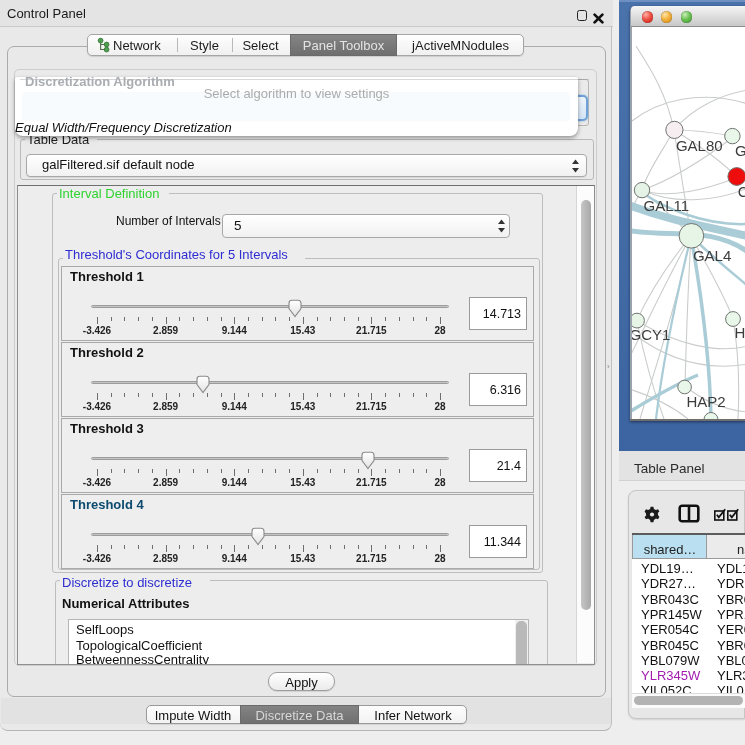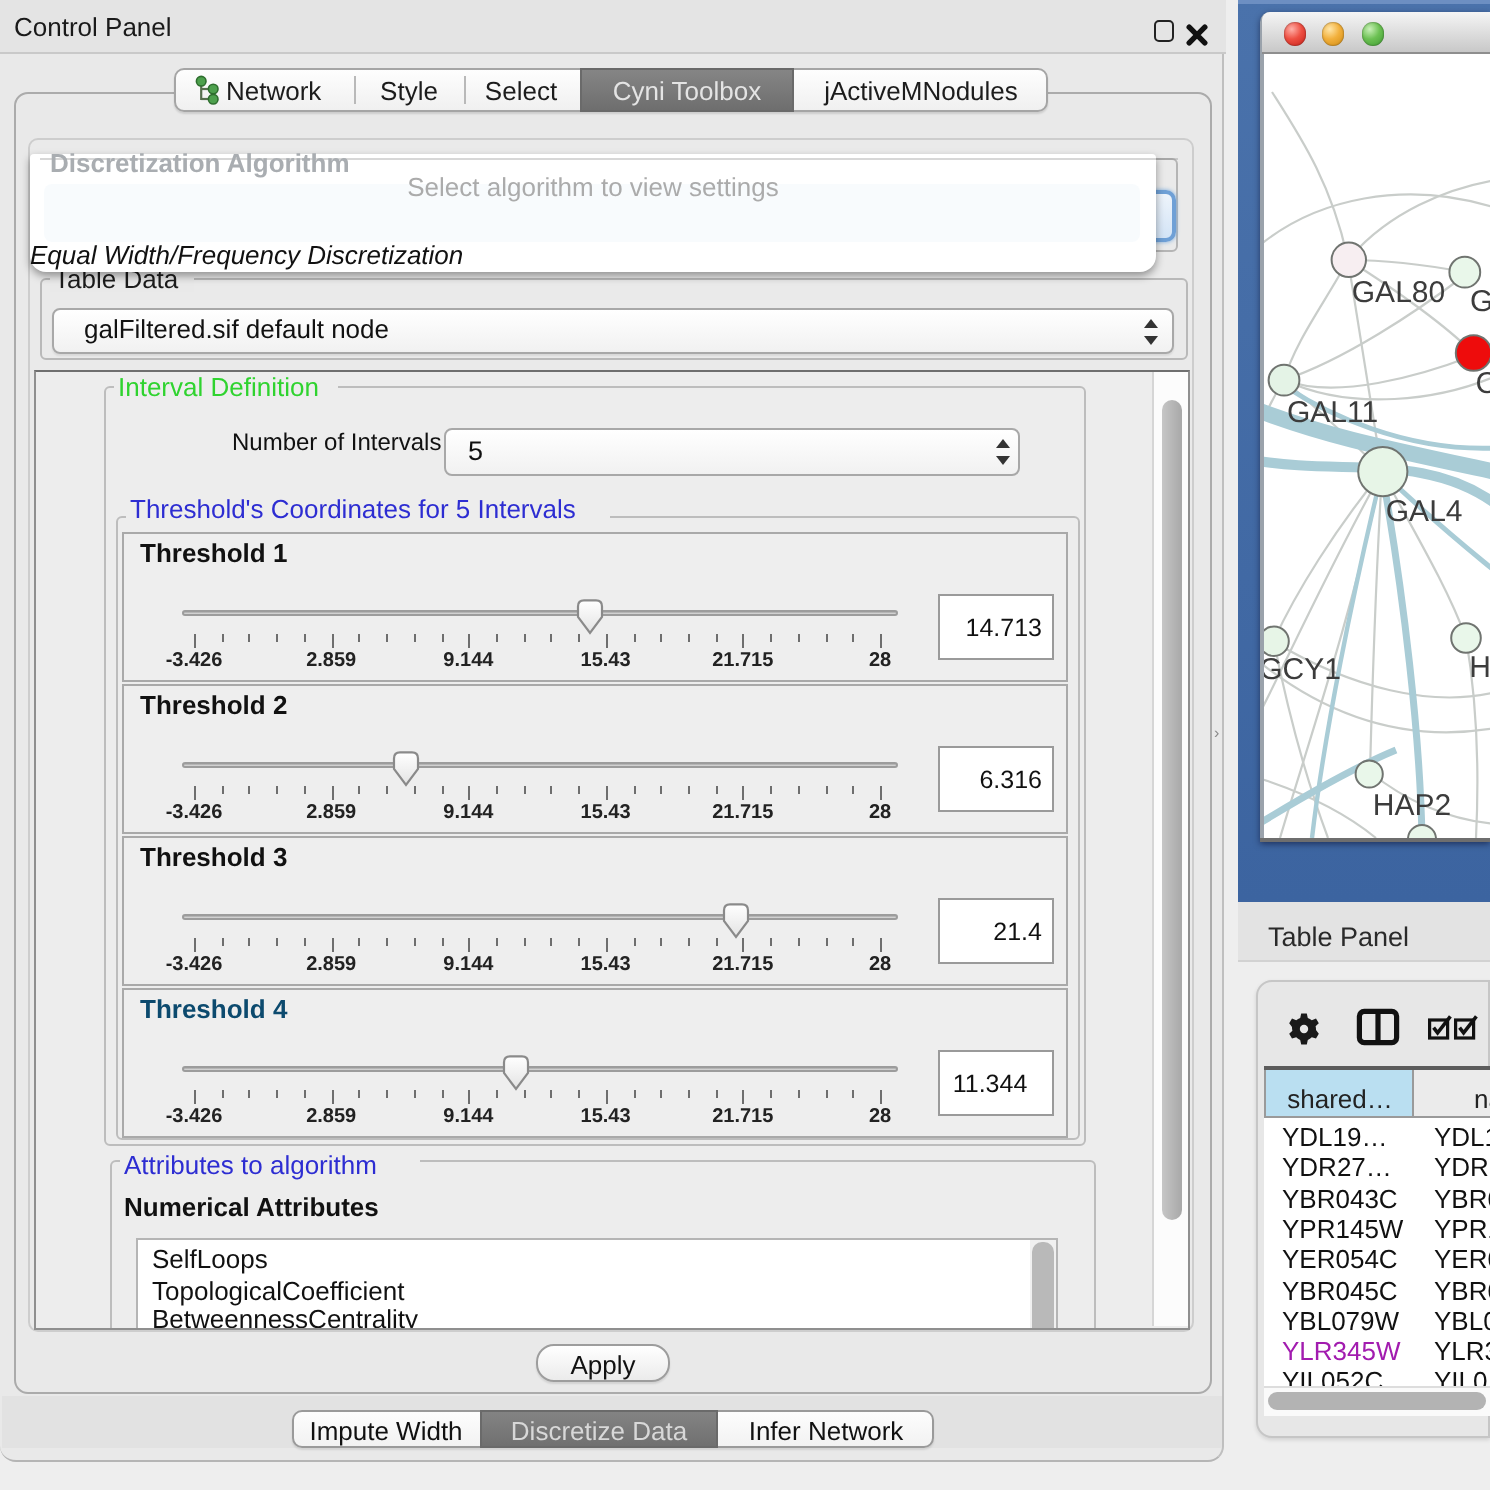--- a/index.html
+++ b/index.html
@@ -133,21 +133,21 @@
           <line x1="3.6" y1="7.5" x2="9.4" y2="7.5"></line>
           <line x1="3.6" y1="12.5" x2="9.4" y2="12.5"></line>
         </g>
 <circle cx="3.6" cy="3.6" r="2.4" fill="#4da04d" stroke="#2e6e2e" stroke-width="0.8"></circle>
 <circle cx="9.6" cy="7.5" r="2.4" fill="#4da04d" stroke="#2e6e2e" stroke-width="0.8"></circle>
 <circle cx="9.6" cy="12.6" r="2.4" fill="#4da04d" stroke="#2e6e2e" stroke-width="0.8"></circle>
       </svg></div>
 <div class="abs" style="left:113px;top:38px;width:60px;height:15px;font-size:13px;color:#1c1c1c;">Network</div>
 <div class="abs" style="left:177px;top:38px;width:55px;height:15px;font-size:13px;color:#1c1c1c;text-align:center;">Style</div>
 <div class="abs" style="left:231px;top:38px;width:59px;height:15px;font-size:13px;color:#1c1c1c;text-align:center;">Select</div>
-<div class="abs" style="left:290px;top:38px;width:107px;height:15px;font-size:13px;color:#e4e4e4;text-align:center;">Cyni Toolbox</div>
+<div class="abs" style="left:290px;top:38px;width:107px;height:15px;font-size:13px;color:#e4e4e4;text-align:center;">Panel Toolbox</div>
 <div class="abs" style="left:397px;top:38px;width:127px;height:15px;font-size:13px;color:#1c1c1c;text-align:center;">jActiveMNodules</div>
 <div class="abs" style="left:20px;top:79px;width:569px;height:47px;border:1px solid #b5b5b5;border-radius:3px;"></div>
 <div class="abs" style="left:572px;top:95px;width:16px;height:26px;border-radius:5px;border:2px solid #6fa0d6;background:linear-gradient(#eef4fb,#d3e4f6);box-shadow:0 0 2px #7aabdd;"></div>
 <div class="abs" style="left:20px;top:139px;width:574px;height:41px;border:1px solid #b9b9b9;border-radius:3px;"></div>
 <div class="abs" style="left:25px;top:132px;width:72px;height:14px;background:#e9e9e9;font-size:13px;color:#1c1c1c;padding-left:2px;">Table Data</div>
 <div class="abs" style="left:26px;top:154px;width:561px;height:23px;border:1px solid #a8a8a8;border-radius:4px;background:linear-gradient(#ffffff,#f1f1f1);box-shadow:0 1px 1px rgba(0,0,0,0.08);"></div>
 <div class="abs" style="left:42px;top:157px;width:300px;height:16px;font-size:13px;color:#111;">galFiltered.sif default node</div>
 <div class="abs" style="left:571px;top:159px;width:9px;height:14px;"><svg width="9" height="14" viewBox="0 0 9 14">
         <path d="M4.5,0.5 L8,5 L1,5 Z" fill="#333"></path>
         <path d="M4.5,13.5 L8,9 L1,9 Z" fill="#333"></path>
@@ -341,23 +341,23 @@
 <div class="abs" style="left:233.2px;top:342px;width:16px;height:19px;"><svg width="16" height="19" viewBox="0 0 16 19">
 <path d="M2,4.2 Q2,1.2 5,1.2 L11,1.2 Q14,1.2 14,4.2 L14,9.5 L8,17.5 L2,9.5 Z" fill="url(#tg)" stroke="#8a8a8a" stroke-width="1.1"></path>
 <defs>
               <linearGradient id="tg" x1="0" y1="0" x2="0" y2="1">
 <stop offset="0" stop-color="#ffffff"></stop>
                 <stop offset="1" stop-color="#e3e3e3"></stop>
               </linearGradient>
             </defs>
           </svg></div>
 <div class="abs" style="left:452px;top:340px;width:58px;height:33px;background:#fff;border:1px solid #9a9a9a;"></div>
-<div class="abs" style="left:452px;top:350px;width:52px;height:16px;font-size:12.5px;color:#111;text-align:center;">11.344</div>
+<div class="abs" style="left:452px;top:350px;width:52px;height:16px;font-size:12.5px;color:#111;text-align:right;">11.344</div>
 <div class="abs" style="left:38px;top:395px;width:493px;height:100px;border:1px solid #bdbdbd;border-radius:3px;"></div>
-<div class="abs" style="left:43px;top:390px;width:150px;height:15px;background:#ededed;font-size:13px;color:#2d2dd2;padding-left:2px;">Attributes to algorithm</div>
+<div class="abs" style="left:43px;top:390px;width:150px;height:15px;background:#ededed;font-size:13px;color:#2d2dd2;padding-left:2px;">Discretize to discretize</div>
 <div class="abs" style="left:45px;top:411px;width:160px;height:16px;font-size:13px;font-weight:bold;color:#111;">Numerical Attributes</div>
 <div class="abs" style="left:51px;top:434px;width:461px;height:60px;background:#fff;border:1px solid #b5b5b5;"></div>
 <div class="abs" style="left:59px;top:437px;width:300px;height:16px;font-size:13px;color:#111;">SelfLoops</div>
 <div class="abs" style="left:59px;top:453px;width:300px;height:16px;font-size:13px;color:#111;">TopologicalCoefficient</div>
 <div class="abs" style="left:59px;top:466.5px;width:300px;height:16px;font-size:13px;color:#111;">BetweennessCentrality</div>
 <div class="abs" style="left:498px;top:435px;width:13px;height:58px;background:#f0f0f0;"></div>
 <div class="abs" style="left:499px;top:436px;width:11px;height:56px;background:#b9b9b9;border-radius:5px;"></div>
 <div class="abs" style="left:559px;top:0;width:19px;height:478px;background:#fcfcfc;border-left:1px solid #d6d6d6;"></div>
 <div class="abs" style="left:564px;top:15px;width:10px;height:410px;background:linear-gradient(90deg,#c6c6c6,#a8a8a8);border-radius:5px;"></div>
 </div>

